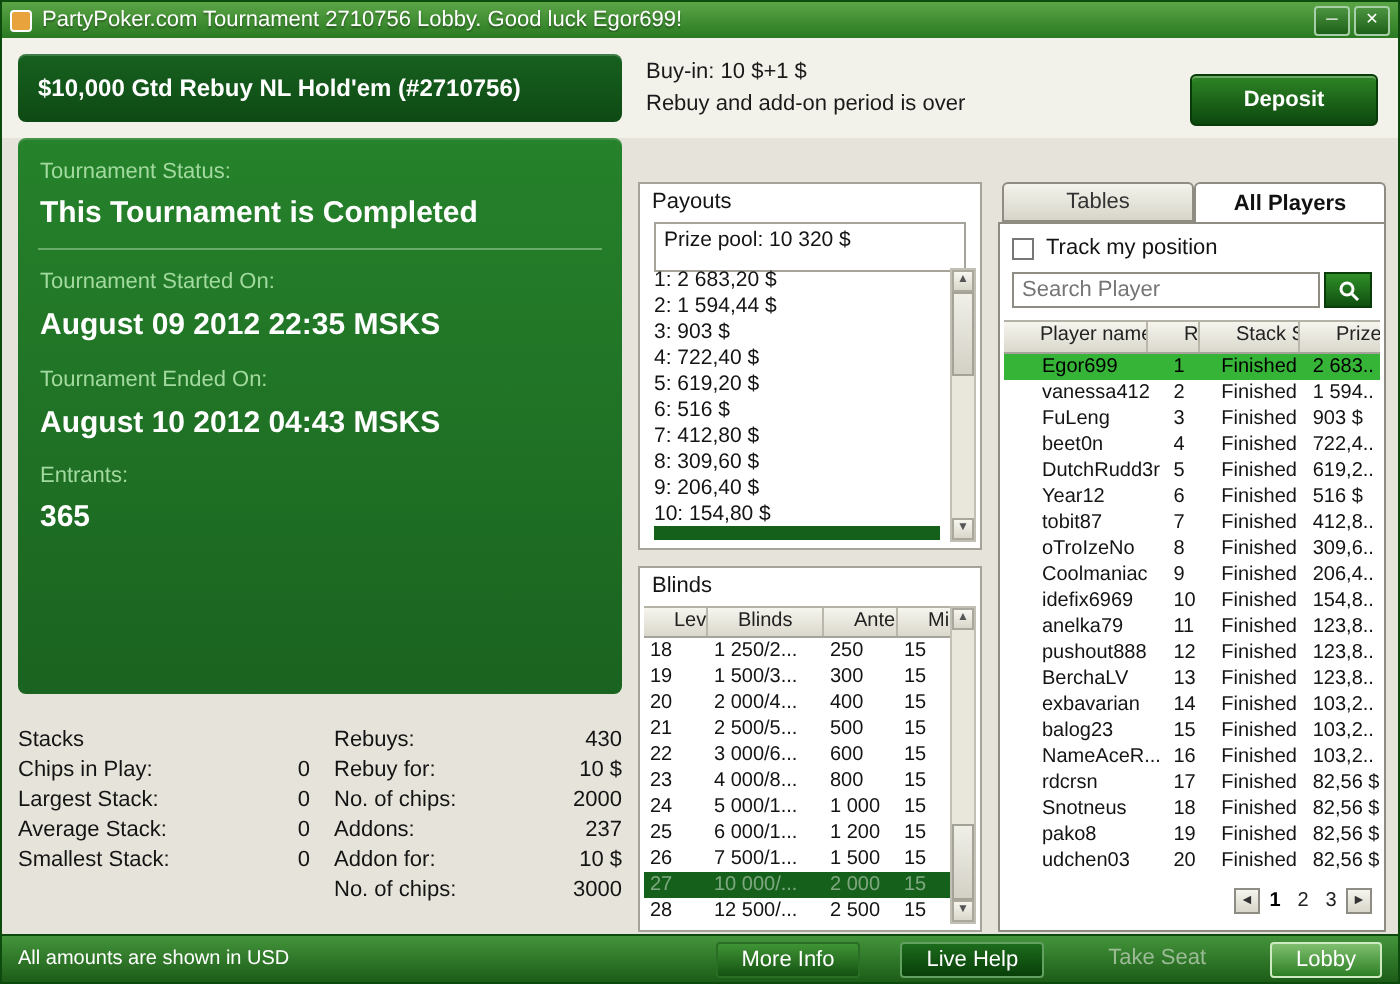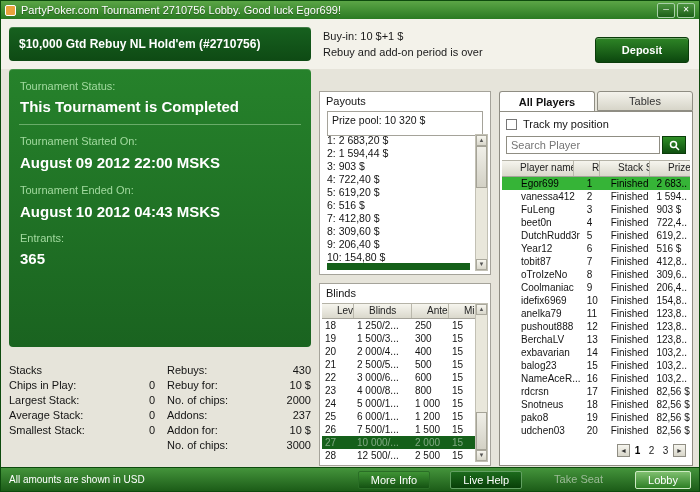--- a/index.html
+++ b/index.html
@@ -120,21 +120,21 @@
   <div class="tname-box">$10,000 Gtd Rebuy NL Hold'em (#2710756)</div>
   <div class="buyin">Buy-in: 10 $+1 $</div>
   <div class="rebuy-status">Rebuy and add-on period is over</div>
   <div class="deposit-btn">Deposit</div>
 
   <div class="status-panel">
     <span class="sp-label" style="top:11px;">Tournament Status:</span>
     <span class="sp-value" style="top:29px;">This Tournament is Completed</span>
     <span class="sp-div" style="top:55px;"></span>
     <span class="sp-label" style="top:66px;">Tournament Started On:</span>
-    <span class="sp-value" style="top:85px;">August 09 2012  22:00 MSKS</span>
+    <span class="sp-value" style="top:85px;">August 09 2012  22:35 MSKS</span>
     <span class="sp-label" style="top:115px;">Tournament Ended On:</span>
     <span class="sp-value" style="top:134px;">August 10 2012  04:43 MSKS</span>
     <span class="sp-label" style="top:163px;">Entrants:</span>
     <span class="sp-value" style="top:181px;">365</span>
   </div>
 
   <div class="stacks">
     <div class="stacks-left">
       <div class="stacks-title">Stacks</div>
       <div>
@@ -315,22 +315,22 @@
 </div>
     </div>
     <div class="sbar sbar-blinds">
       <div class="sb-btn sb-up">▲</div>
       <div class="sb-thumb"></div>
       <div class="sb-btn sb-down">▼</div>
     </div>
   </div>
 
   <div class="ptabs">
+    <span class="tab inactive">Tables</span>
     <span class="tab active">All Players</span>
-    <span class="tab inactive">Tables</span>
   </div>
   <div class="pbody">
     <div class="track-row">
       <span class="checkbox"></span>
       <span>Track my position</span>
     </div>
     <div class="search-row">
       <input class="search-input" type="text" placeholder="Search Player" style="">
       <span class="search-btn">
         <svg width="11" height="11" viewBox="0 0 11 11">

